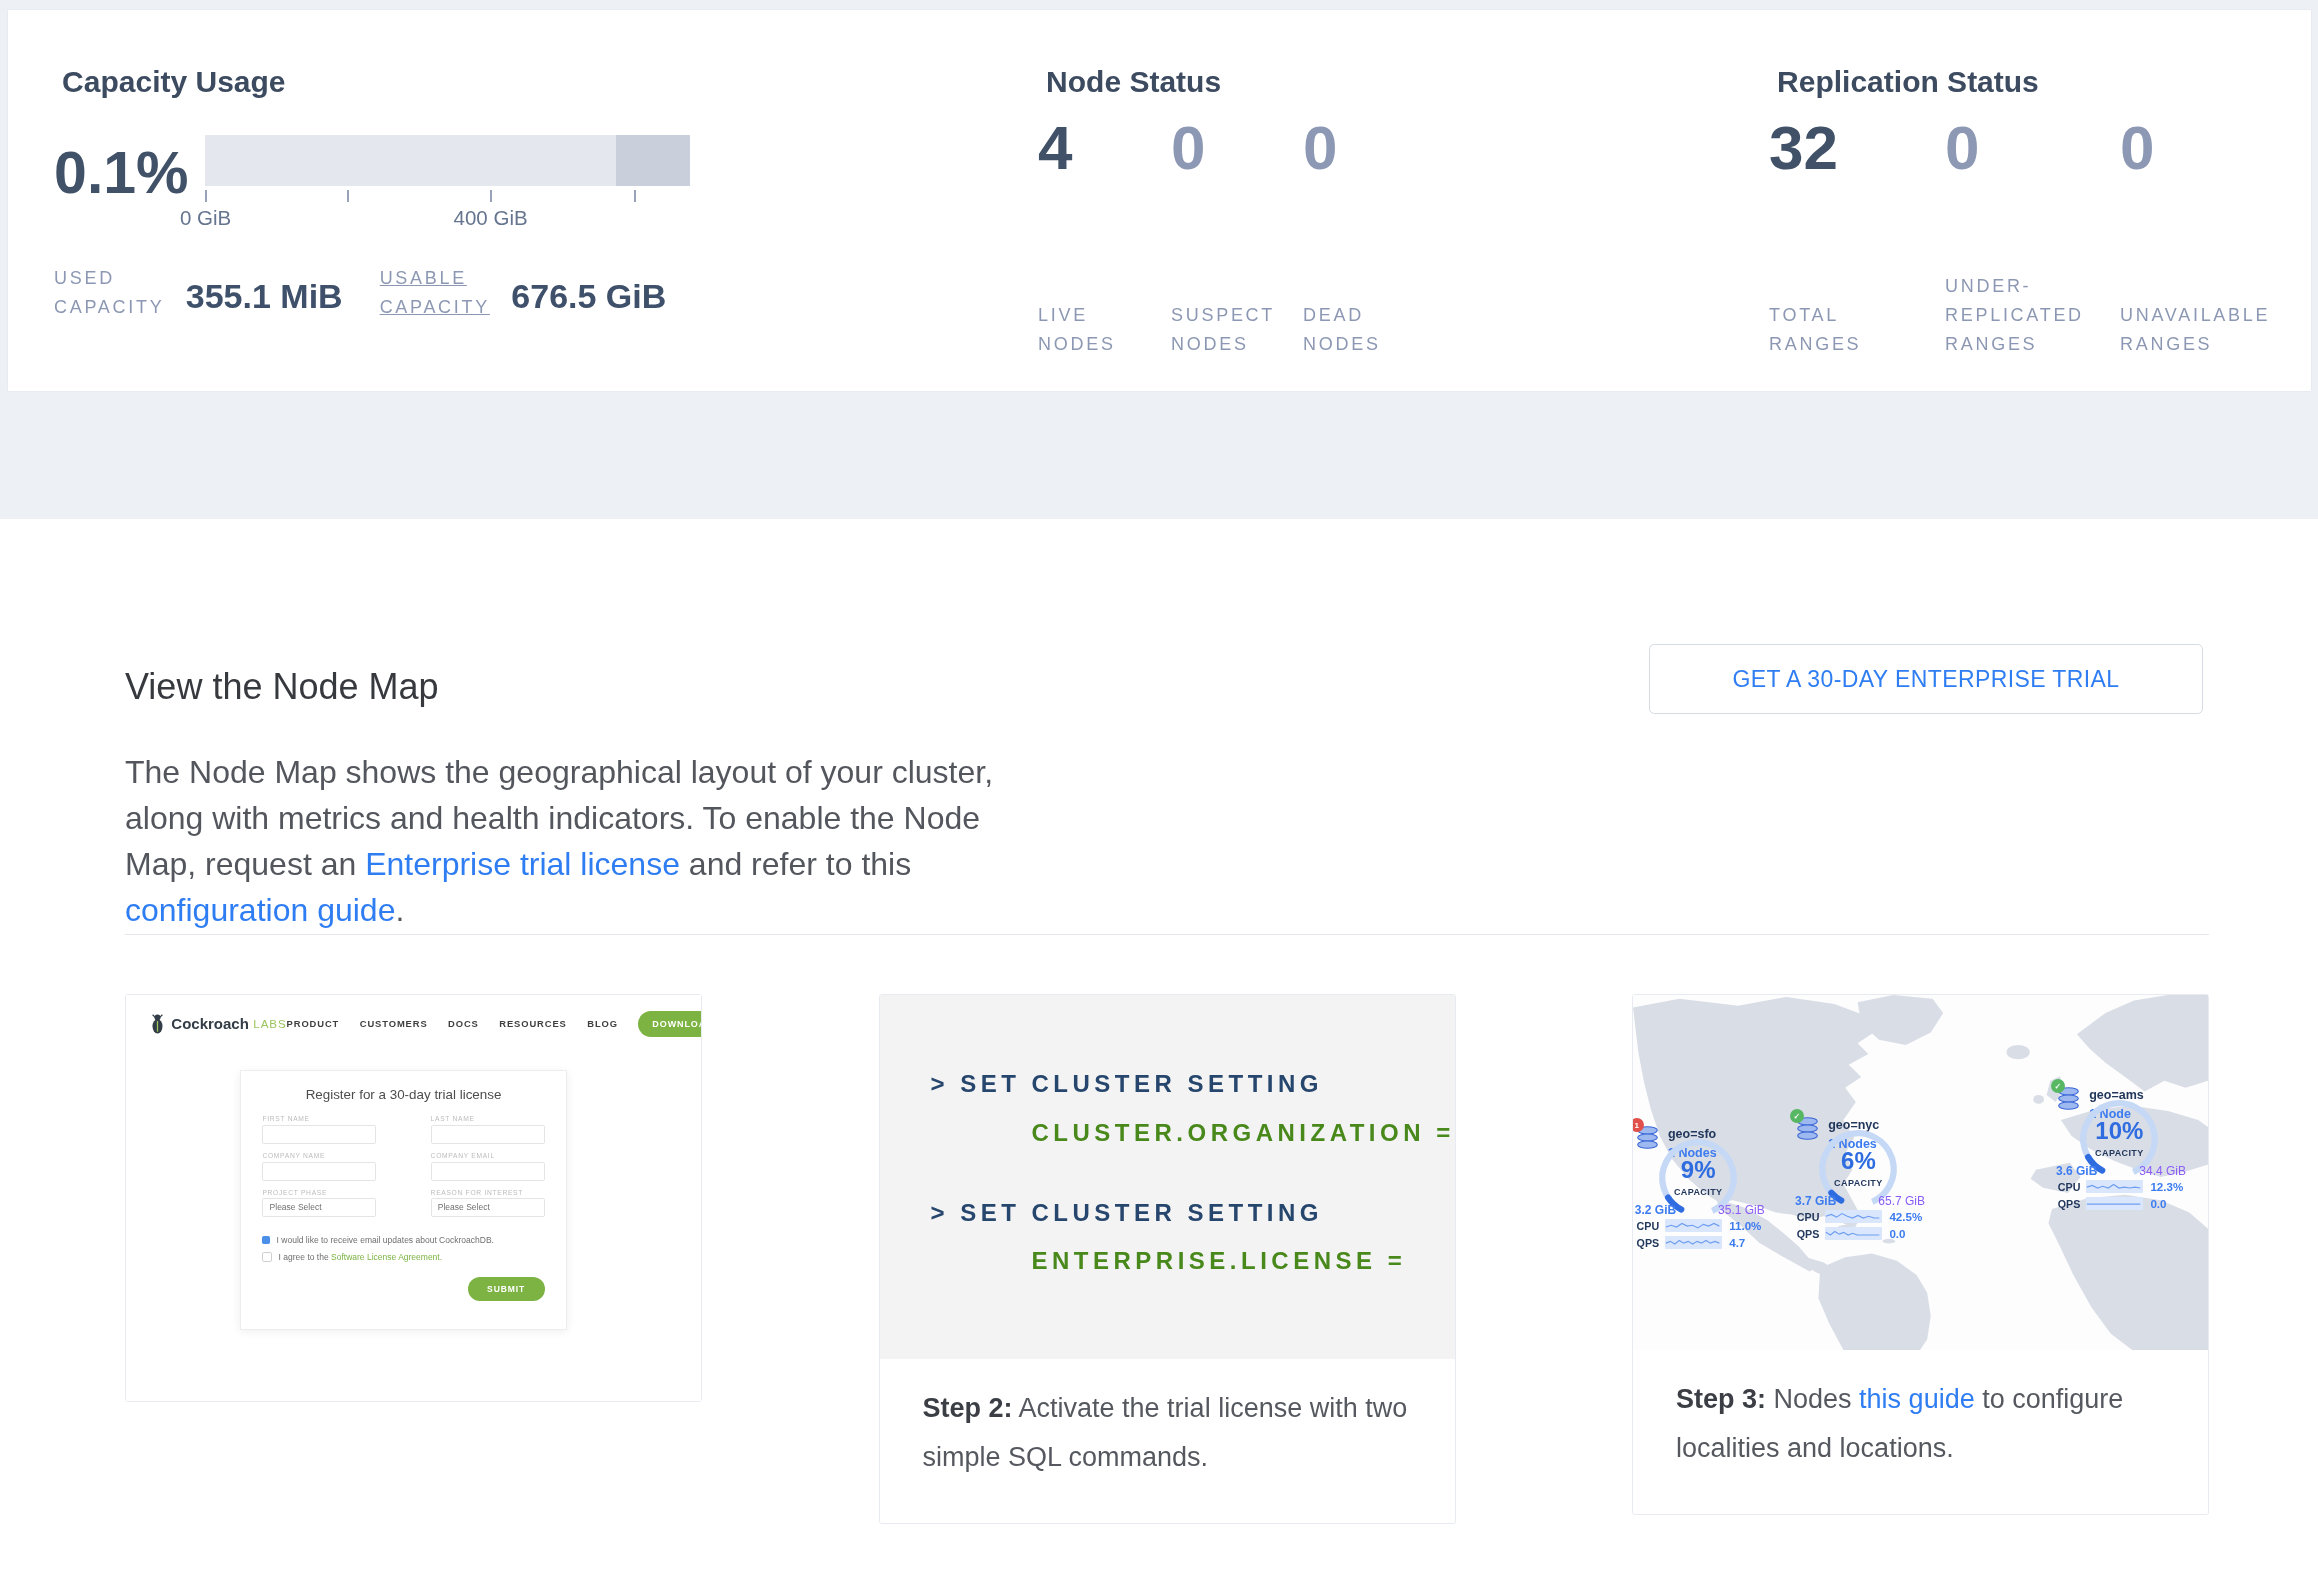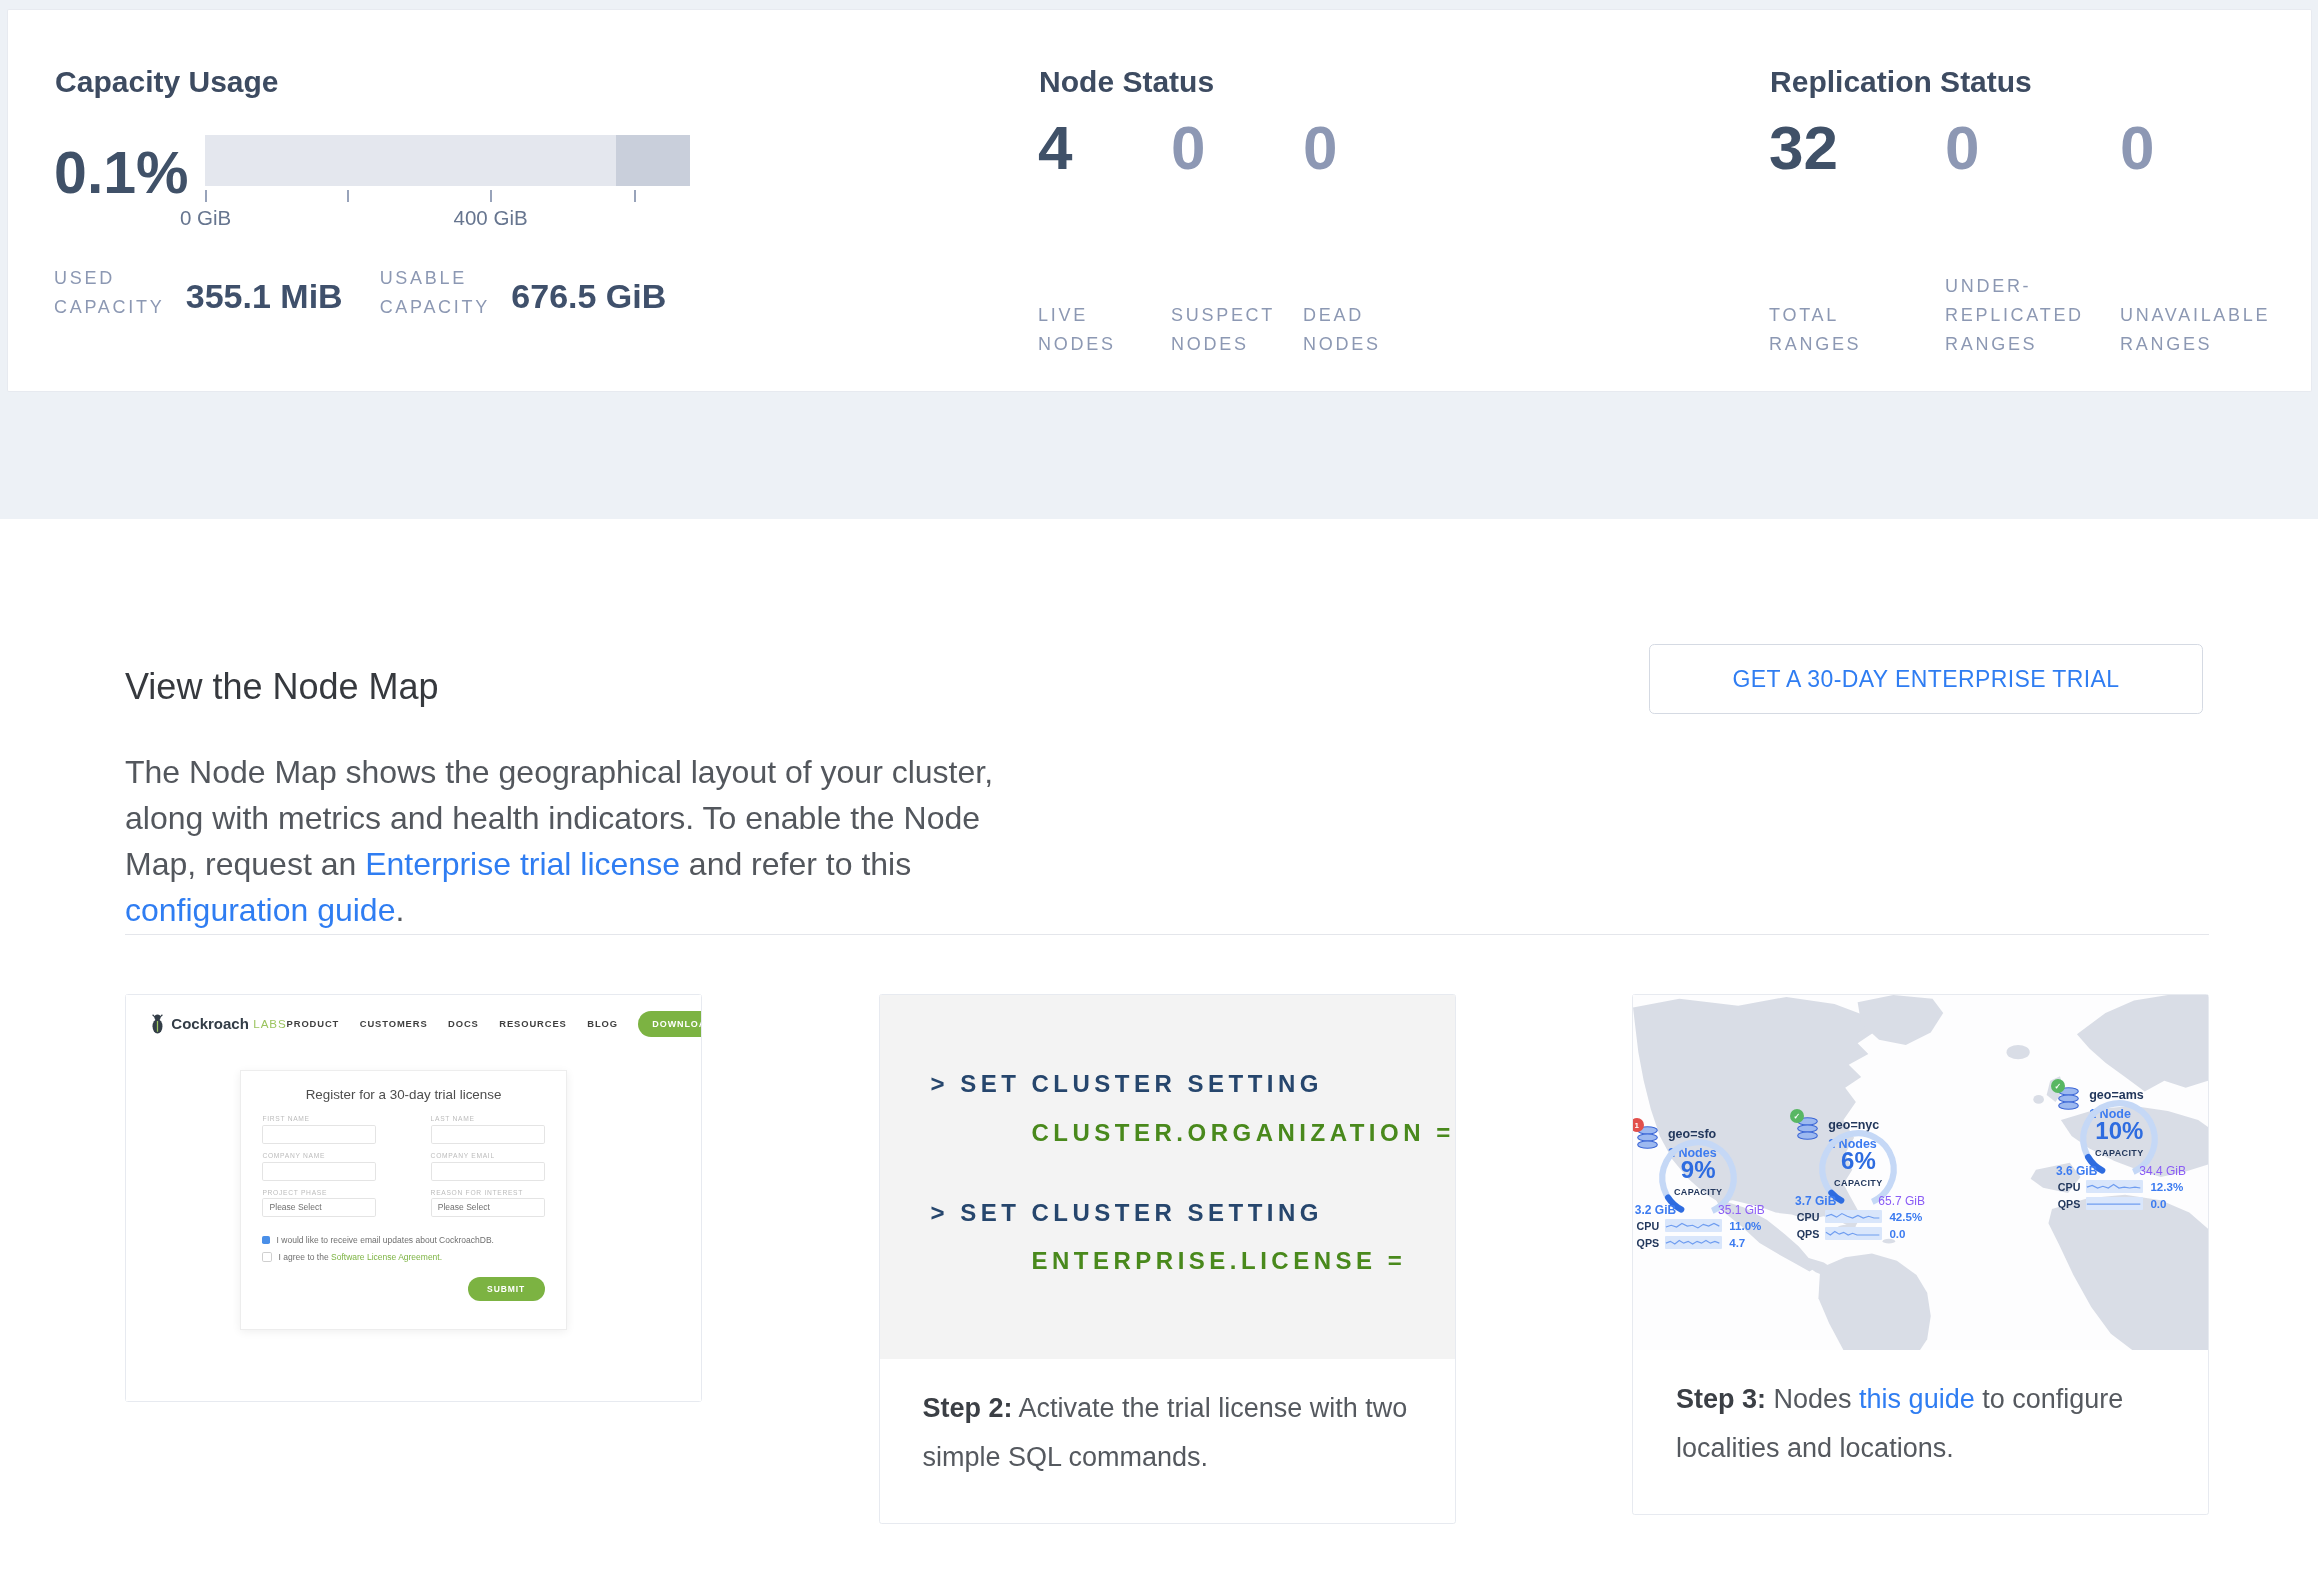--- a/index.html
+++ b/index.html
@@ -8,21 +8,21 @@
 
   
   .gray-wrap{position:absolute;left:0;top:0;width:100%;height:519px;background:#edf1f6;}
   .top-panel{position:absolute;left:7.1px;right:7.1px;top:9px;height:381px;background:#fff;border:0.9px solid #e7eaf0;border-radius:1.8px;}
   .nodemap-bar{position:absolute;left:7.1px;right:7.1px;top:435px;height:84px;background:#fff;border:0.9px solid #e7eaf0;border-radius:3.6px;display:flex;align-items:center;cursor:pointer;}
   .nodemap-label{margin-left:41px;font-size:24px;color:#2a7de1;}
   .caret-down{width:0;height:0;border-left:9px solid transparent;border-right:9px solid transparent;border-top:10.7px solid #2a7de1;margin-left:25px;}
 
   
   .ov-col{position:absolute;top:0;height:100%;}
-  .ov-title{position:absolute;top:27px;left:1px;font-size:30px;font-weight:600;color:#3d4b61;white-space:nowrap;margin-top:28px;}
+  .ov-title{position:absolute;top:27px;left:8px;font-size:30px;font-weight:600;color:#3d4b61;white-space:nowrap;margin-top:28px;}
   .big-num{font-size:62px;font-weight:700;color:#405168;line-height:1;}
   .big-num.muted{color:#8d98b4;}
   .num-row{position:absolute;top:107px;left:0;display:flex;}
   .lab-row{position:absolute;top:260px;left:0;display:flex;align-items:flex-end;height:89px;}
   .caps-label{font-size:18px;letter-spacing:2.7px;color:#8c98b3;line-height:29px;white-space:nowrap;}
 
   
   .cap-pct{position:absolute;left:0;top:134px;font-size:59px;font-weight:700;color:#405168;line-height:1;}
   .cap-bar{position:absolute;left:151px;top:125px;width:485px;height:51px;background:#e4e7ee;}
   .cap-bar-dark{position:absolute;right:0;top:0;height:100%;width:15.3%;background:#c9cfdb;}
@@ -117,21 +117,21 @@
         <span class="tick" style="left:436px;"></span>
         <span class="tick" style="left:580px;"></span>
         <span class="tick-label" style="left:80px;">0 GiB</span>
         <span class="tick-label" style="left:365px;">400 GiB</span>
         <div class="cap-stats">
           <div class="caps-label">
             <div>USED</div>
             <div>CAPACITY</div>
           </div>
           <div class="cap-stat-val">355.1 MiB</div>
-          <div class="caps-label" style="margin-left:37px;">
+          <div class="caps-label" style="margin-left:37px;text-decoration:underline;">
             <div>USABLE</div>
             <div>CAPACITY</div>
           </div>
           <div class="cap-stat-val">676.5 GiB</div>
         </div>
       </div>
 
       <div class="ov-col" style="left:1030px;width:571px;">
         <h2 class="ov-title">Node Status</h2>
         <div class="num-row">

